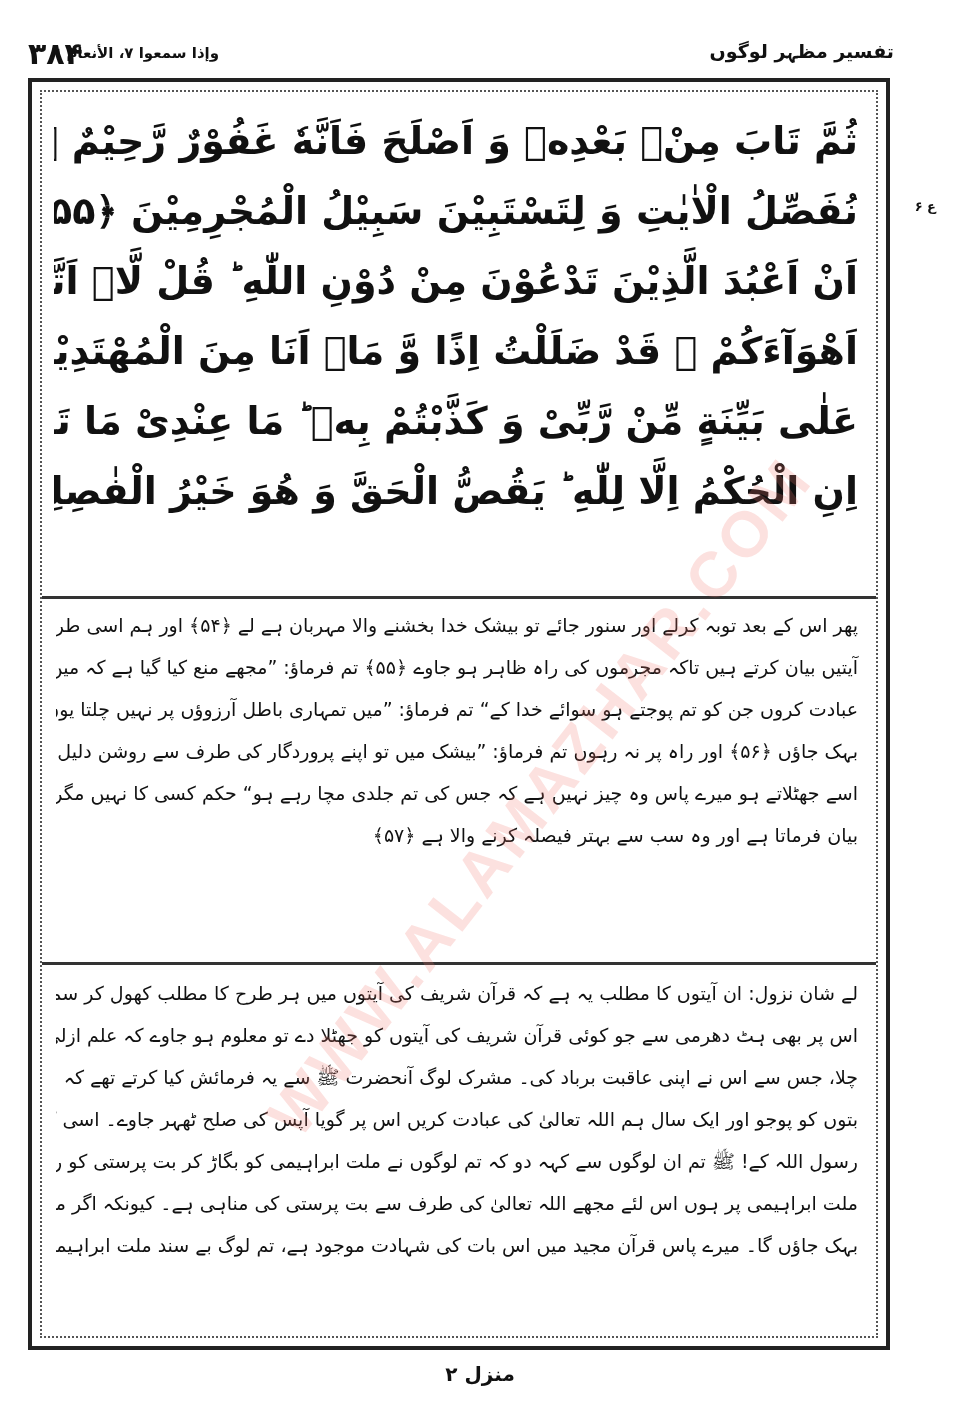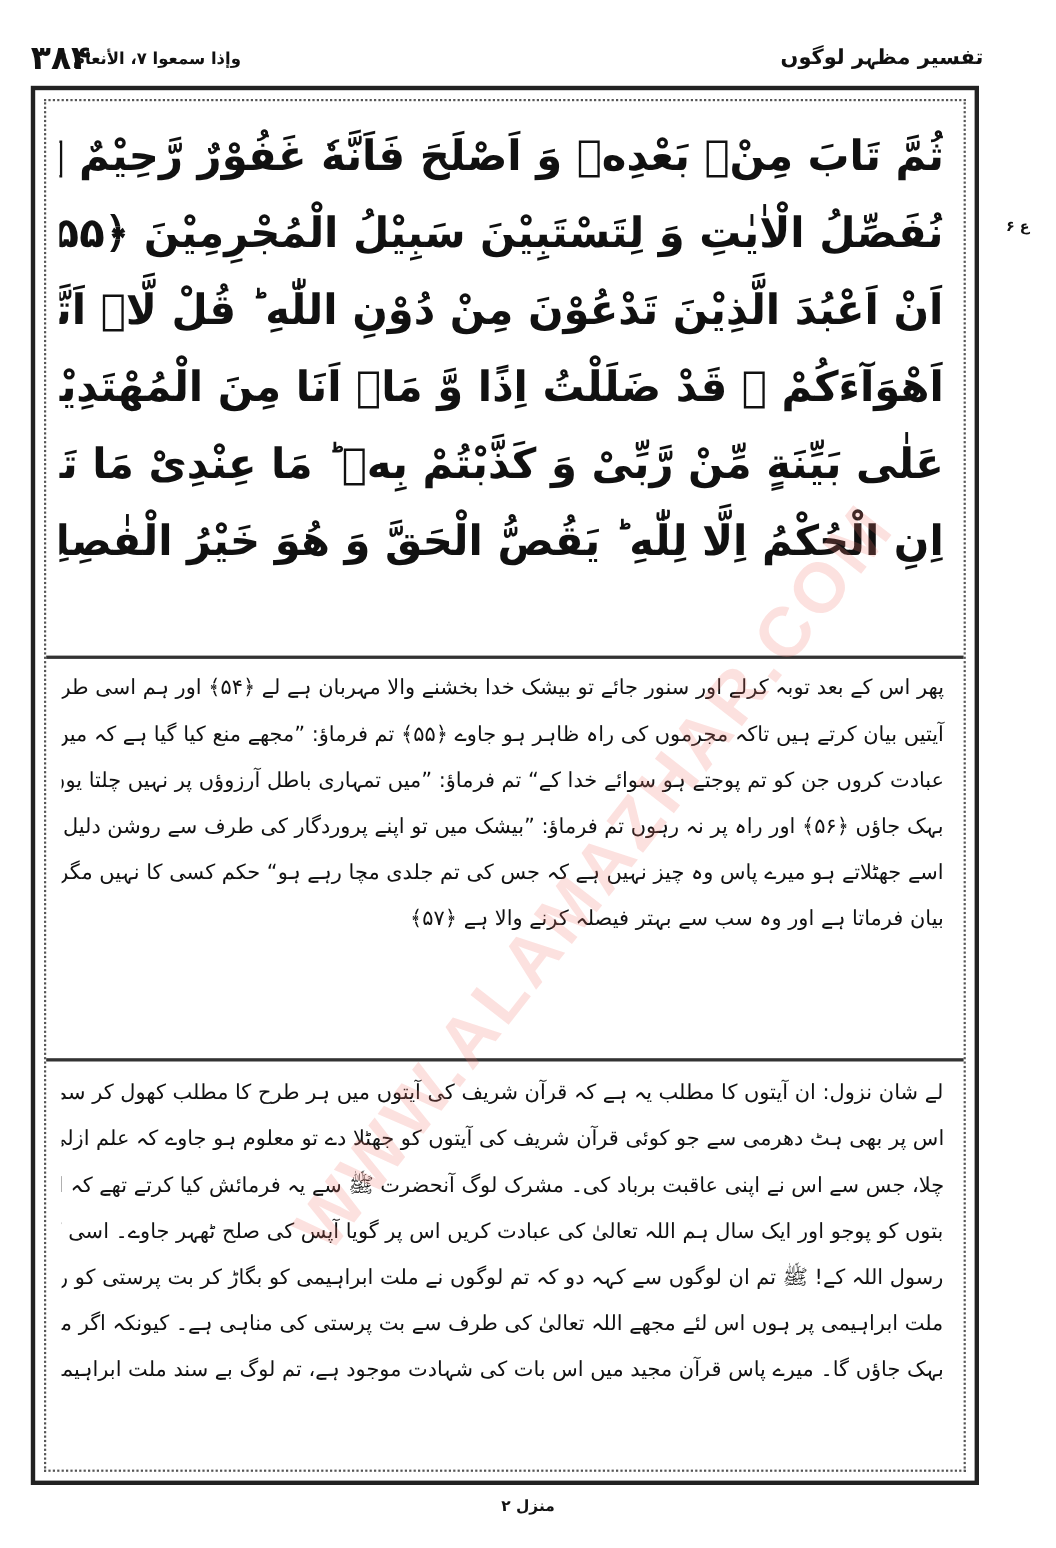--- a/index.html
+++ b/index.html
@@ -21,21 +21,21 @@
   .div2 { top: 870px; }
 
   .translation { position: absolute; left: 14px; right: 14px; top: 512px; height: 350px; }
   .urdu-line { direction: rtl; font-family: "DejaVu Sans", sans-serif; font-size: 19px; line-height: 42px; height: 42px; white-space: nowrap; overflow: hidden; text-align: justify; text-align-last: justify; padding: 0 4px; }
   .urdu-line.last { text-align-last: right; }
 
   .notes { position: absolute; left: 14px; right: 14px; top: 880px; height: 370px; }
   .notes-title { direction: rtl; text-align: center; font-size: 20px; font-weight: bold; height: 44px; line-height: 48px; }
 
   .side-marker { position: absolute; left: 912px; top: 200px; width: 24px; font-size: 13px; font-weight: bold; text-align: right; line-height: 14px; direction: rtl; }
-  .footer { position: absolute; left: 0; right: 0; top: 1362px; text-align: center; font-size: 14px; font-weight: bold; direction: rtl; }
+  .footer { position: absolute; left: 0; right: 0; top: 1362px; text-align: center; font-size: 20px; font-weight: bold; direction: rtl; }
 
   .watermark { position: absolute; left: 120px; top: 760px; font-size: 64px; font-weight: bold; color: rgba(240,120,110,0.22); transform: rotate(-52deg); transform-origin: center; white-space: nowrap; letter-spacing: 4px; pointer-events: none; font-family: "Liberation Sans", sans-serif; }
 </style>
 </head>
 <body>
 
 <div class="header">
   <span class="hdr-left">وإذا سمعوا ۷، الأنعام ٦</span>
   <span class="hdr-center">۳۸۴</span>
   <span class="hdr-right">تفسیر مظہر لوگوں</span>

